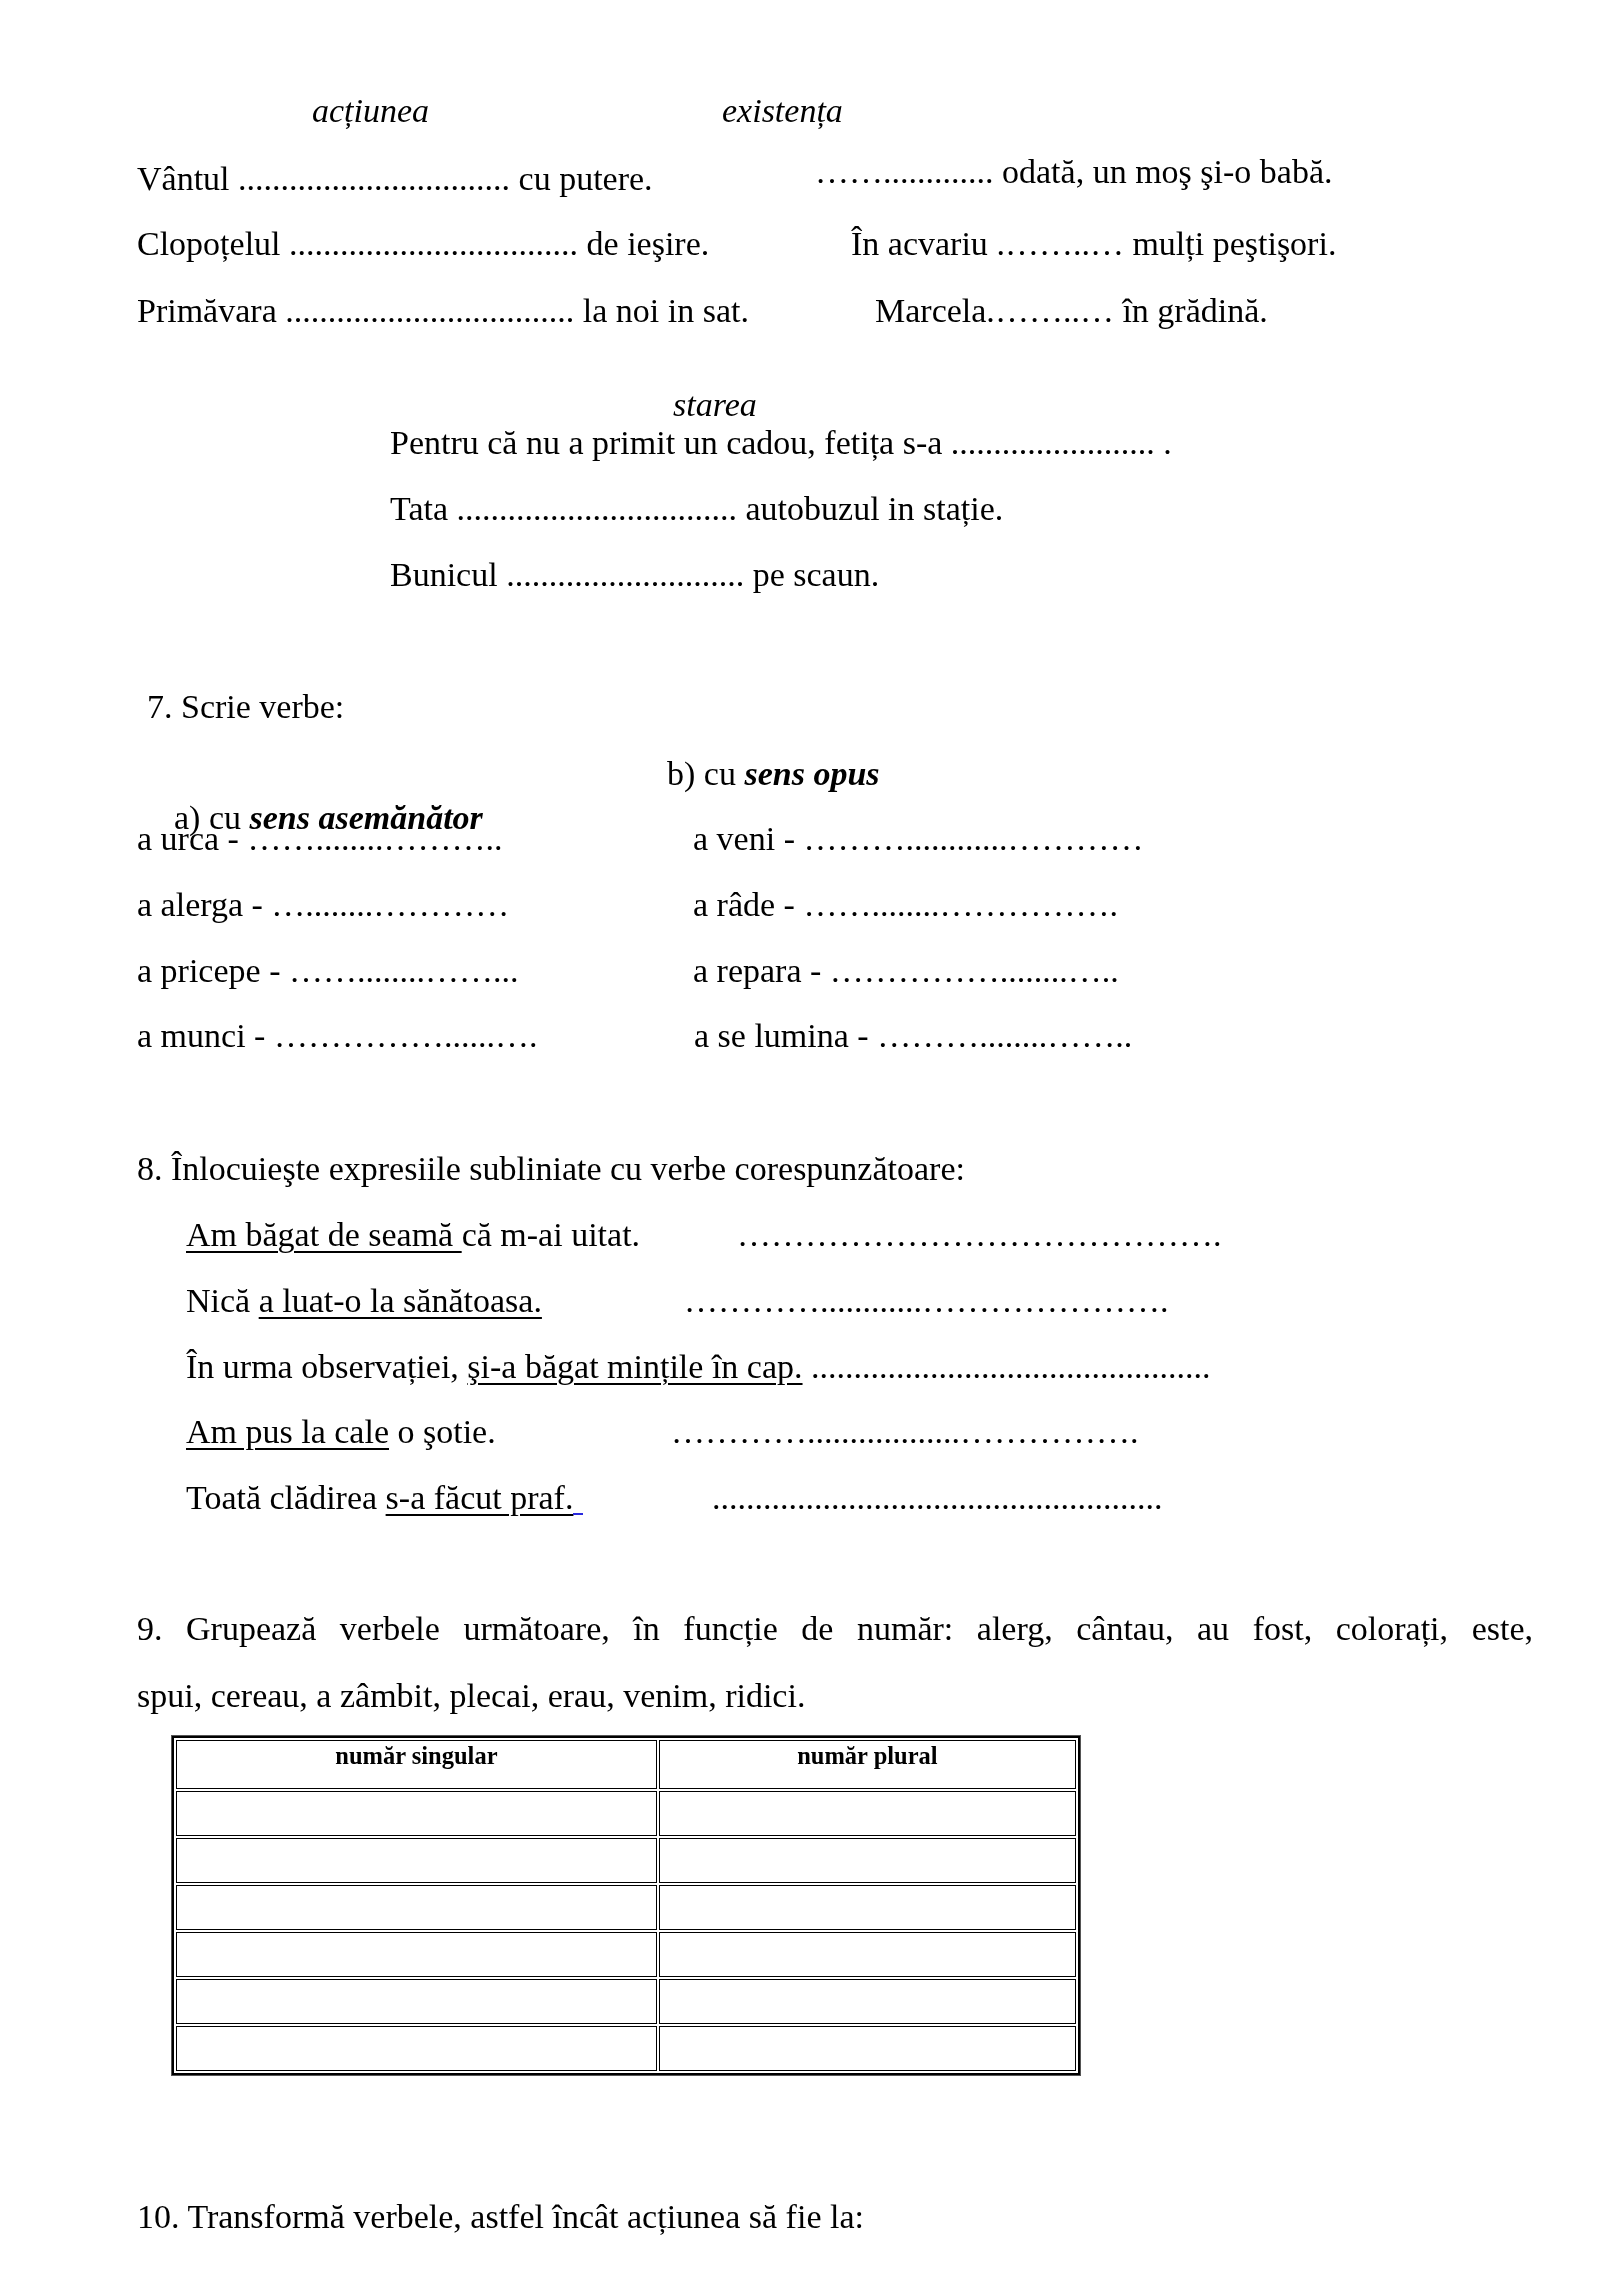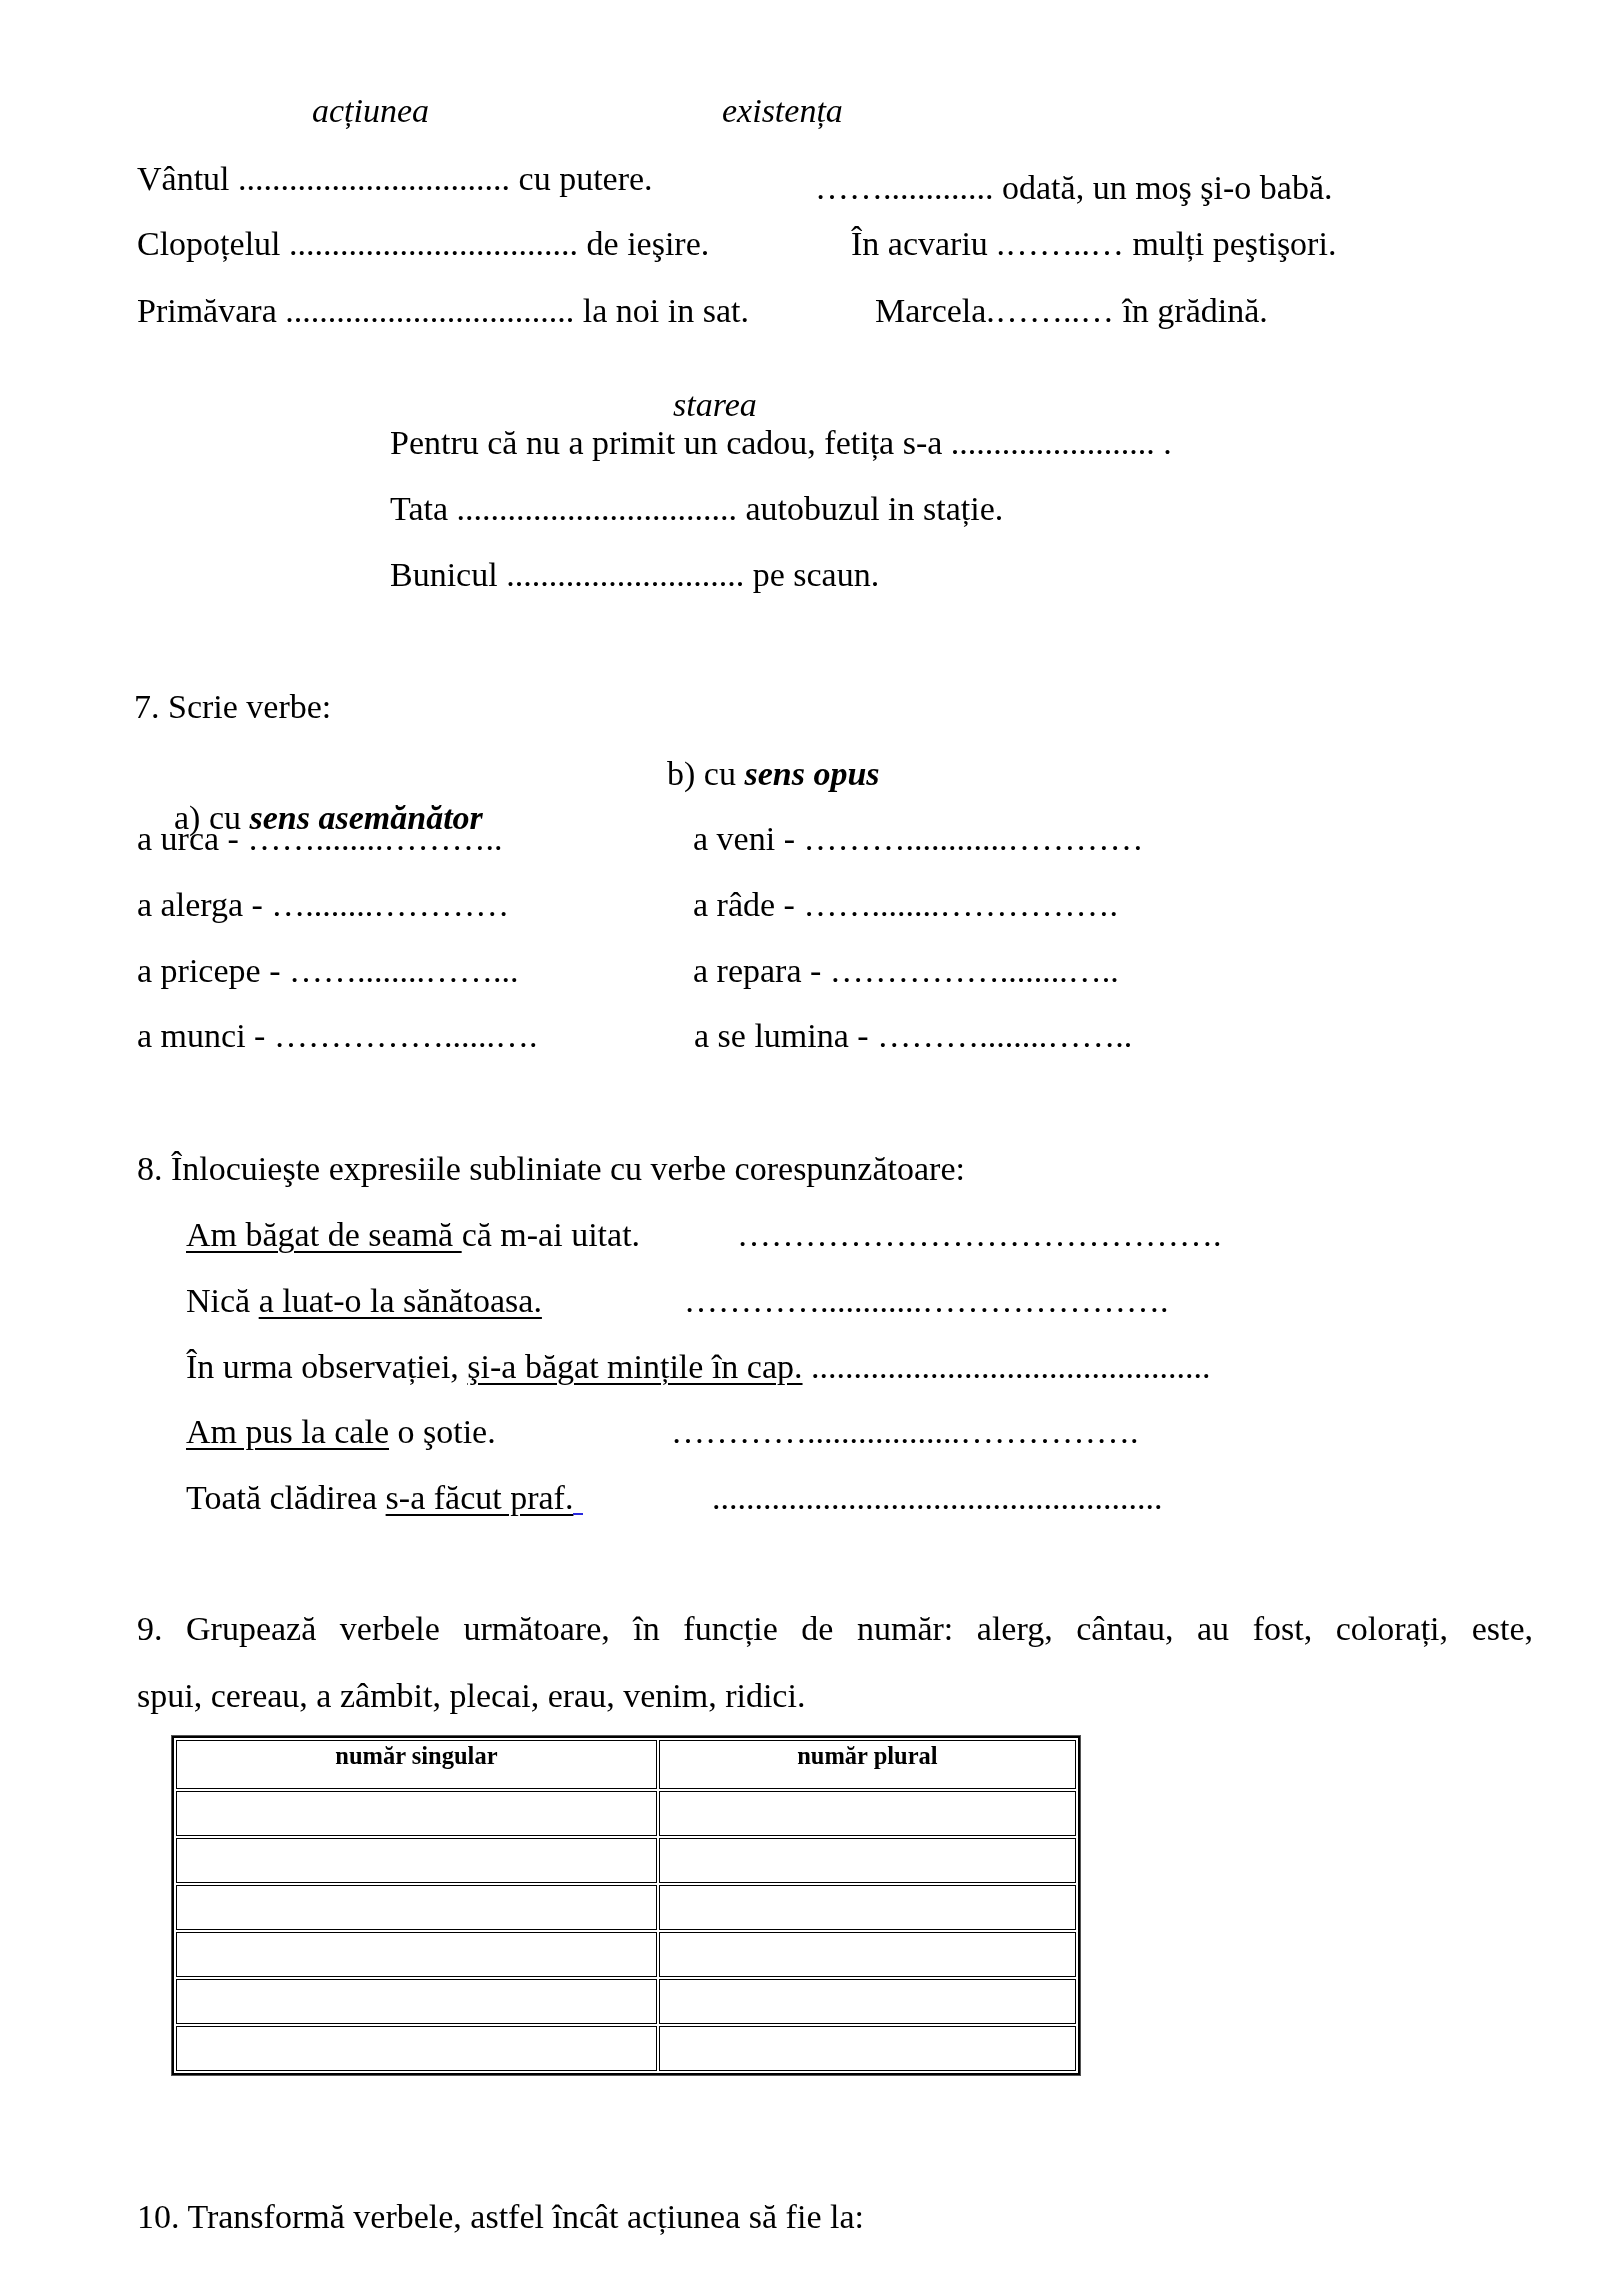--- a/index.html
+++ b/index.html
@@ -33,30 +33,30 @@
 </head>
 <body>
 
 <div class="t it" style="left:312px; top:91px;">acțiunea</div>
 <div class="t it" style="left:722px; top:91px;">existența</div>
 
 <div class="t" style="left:137px; top:159px;"><span>Vântul</span> <span>................................</span> <span>cu putere.</span></div>
 <div class="t" style="left:137px; top:224px;"><span>Clopoțelul</span> <span>..................................</span> <span>de ieşire.</span></div>
 <div class="t" style="left:137px; top:291px;"><span>Primăvara</span> <span>..................................</span> <span>la noi in sat.</span></div>
 
-<div class="t" style="left:815px; top:168px;"><span>…….............</span> <span>odată, un moş şi-o babă.</span></div>
+<div class="t" style="left:815px; top:152px;"><span>…….............</span> <span>odată, un moş şi-o babă.</span></div>
 <div class="t" style="left:851px; top:224px;"><span>În acvariu</span> <span>.……..…</span> <span>mulți peştişori.</span></div>
 <div class="t" style="left:875px; top:291px;"><span>Marcela.</span><span>……..…</span> <span>în grădină.</span></div>
 
 <div class="t it" style="left:673px; top:357px;margin-top:28px;">starea</div>
 <div class="t" style="left:390px; top:423px;"><span>Pentru că nu a primit un cadou, fetița s-a</span> <span>........................ .</span></div>
 <div class="t" style="left:390px; top:489px;"><span>Tata</span> <span>.................................</span> <span>autobuzul in stație.</span></div>
 <div class="t" style="left:390px; top:555px;"><span>Bunicul</span> <span>............................</span> <span>pe scaun.</span></div>
 
-<div class="t" style="left:134px; top:687px;font-family:Liberation Serif, serif;">7. Scrie verbe:</div>
+<div class="t" style="left:147px; top:687px;font-family:Liberation Serif, serif;">7. Scrie verbe:</div>
 <div class="t" style="left:174px; top:798px;"><span>a) cu</span> <span class="bi">sens asemănător</span></div>
 <div class="t" style="left:667px; top:754px;"><span>b) cu</span> <span class="bi">sens opus</span></div>
 
 <div class="t" style="left:137px; top:819px;"><span>a urca -</span> <span>……........………..</span></div>
 <div class="t" style="left:137px; top:885px;"><span>a alerga -</span> <span>…........…………</span></div>
 <div class="t" style="left:137px; top:951px;"><span>a pricepe -</span> <span>……........……...</span></div>
 <div class="t" style="left:137px; top:1016px;"><span>a munci -</span> <span>……………......….</span></div>
 
 <div class="t" style="left:693px; top:819px;"><span>a veni -</span> <span>………............…………</span></div>
 <div class="t" style="left:693px; top:885px;"><span>a râde -</span> <span>……........…………….</span></div>

